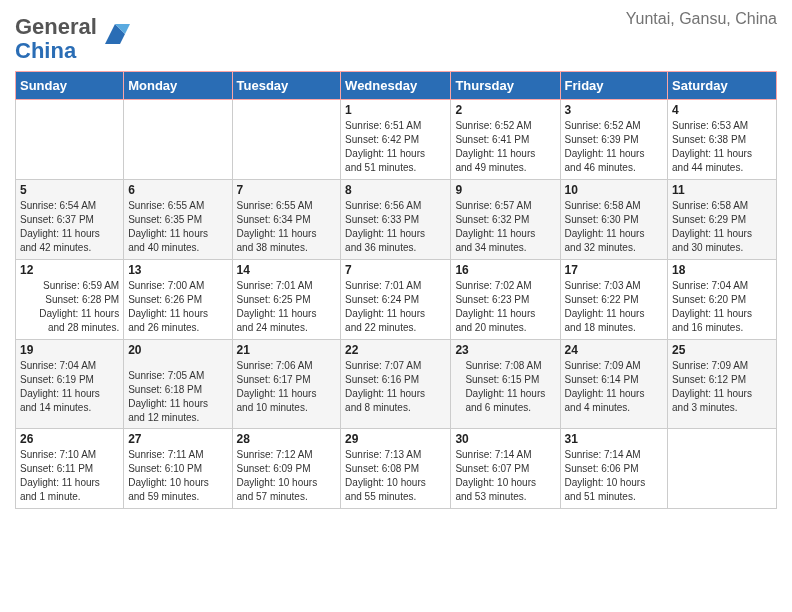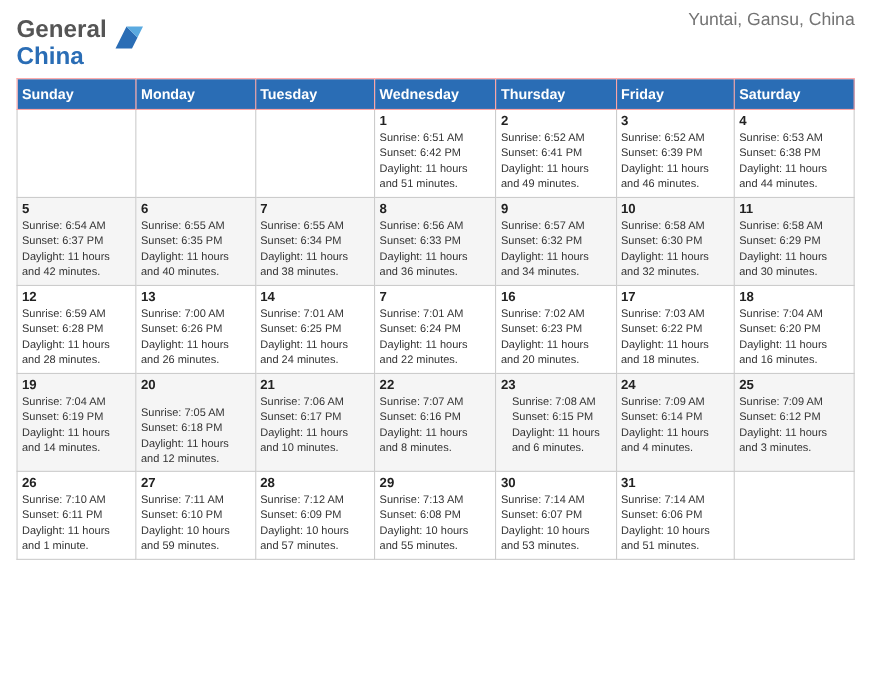--- a/index.html
+++ b/index.html
@@ -210,21 +210,21 @@
             <div class="day-num">11</div>
             <div class="day-info" style="white-space: pre-line;">Sunrise: 6:58 AM
 Sunset: 6:29 PM
 Daylight: 11 hours
 and 30 minutes.</div>
           </td>
         </tr>
         <tr>
           <td>
             <div class="day-num">12</div>
-            <div class="day-info" style="white-space: pre-line;">Sunrise: 6:59 AM
+            <div class="day-info" style="white-space: pre-line; text-align: right;">Sunrise: 6:59 AM
 Sunset: 6:28 PM
 Daylight: 11 hours
 and 28 minutes.</div>
           </td>
           <td>
             <div class="day-num">13</div>
             <div class="day-info" style="white-space: pre-line;">Sunrise: 7:00 AM
 Sunset: 6:26 PM
 Daylight: 11 hours
 and 26 minutes.</div>

